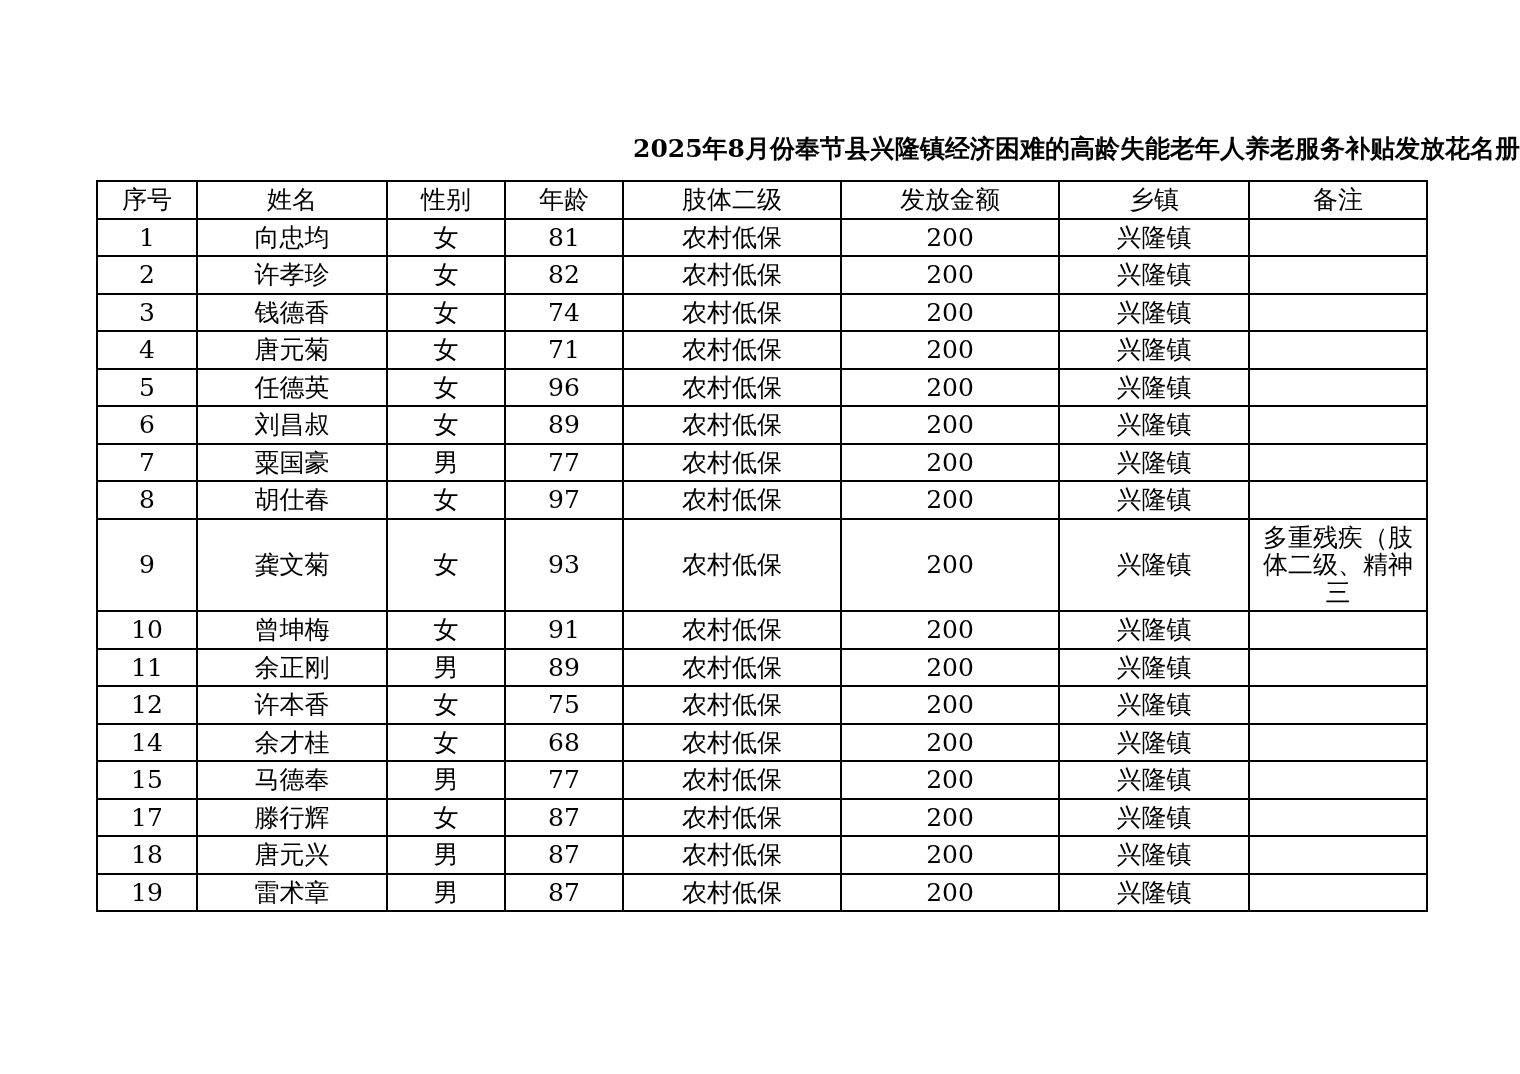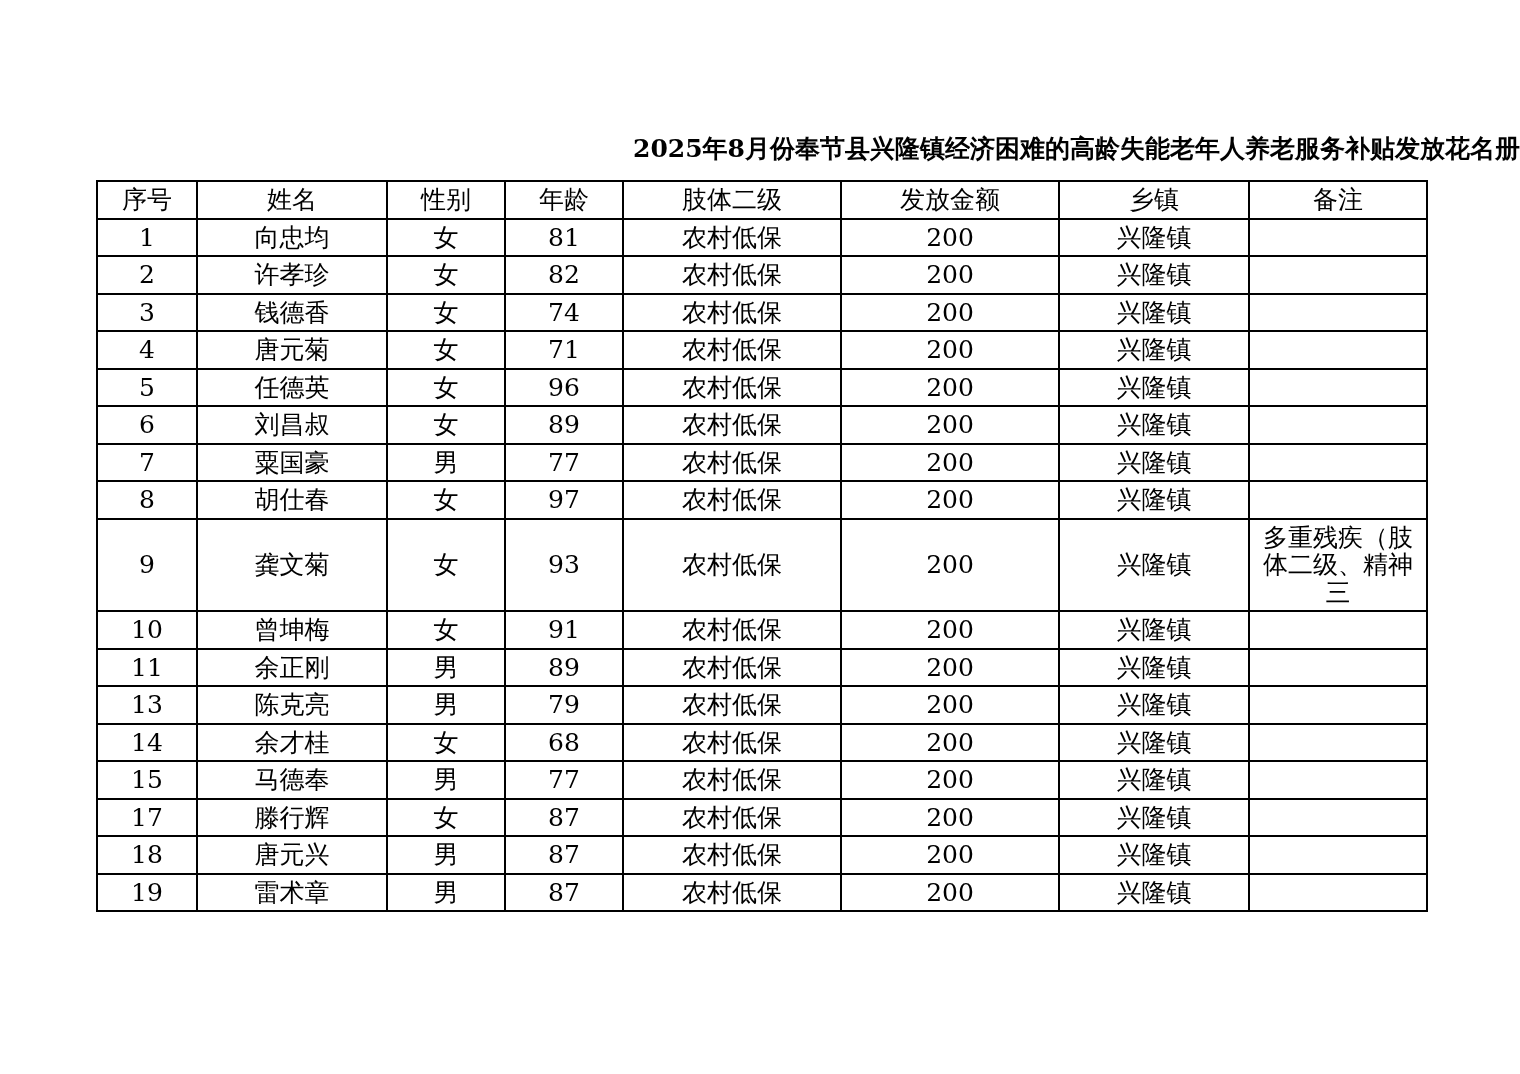--- a/index.html
+++ b/index.html
@@ -213,24 +213,24 @@
             <td>11</td>
             <td>余正刚</td>
             <td>男</td>
             <td>89</td>
             <td>农村低保</td>
             <td>200</td>
             <td>兴隆镇</td>
             <td class="note-cell"></td>
           </tr>
           <tr>
-            <td>13</td>
-            <td>陈克亮</td>
-            <td>男</td>
-            <td>79</td>
+            <td>12</td>
+            <td>许本香</td>
+            <td>女</td>
+            <td>75</td>
             <td>农村低保</td>
             <td>200</td>
             <td>兴隆镇</td>
             <td class="note-cell"></td>
           </tr>
           <tr>
             <td>14</td>
             <td>余才桂</td>
             <td>女</td>
             <td>68</td>

